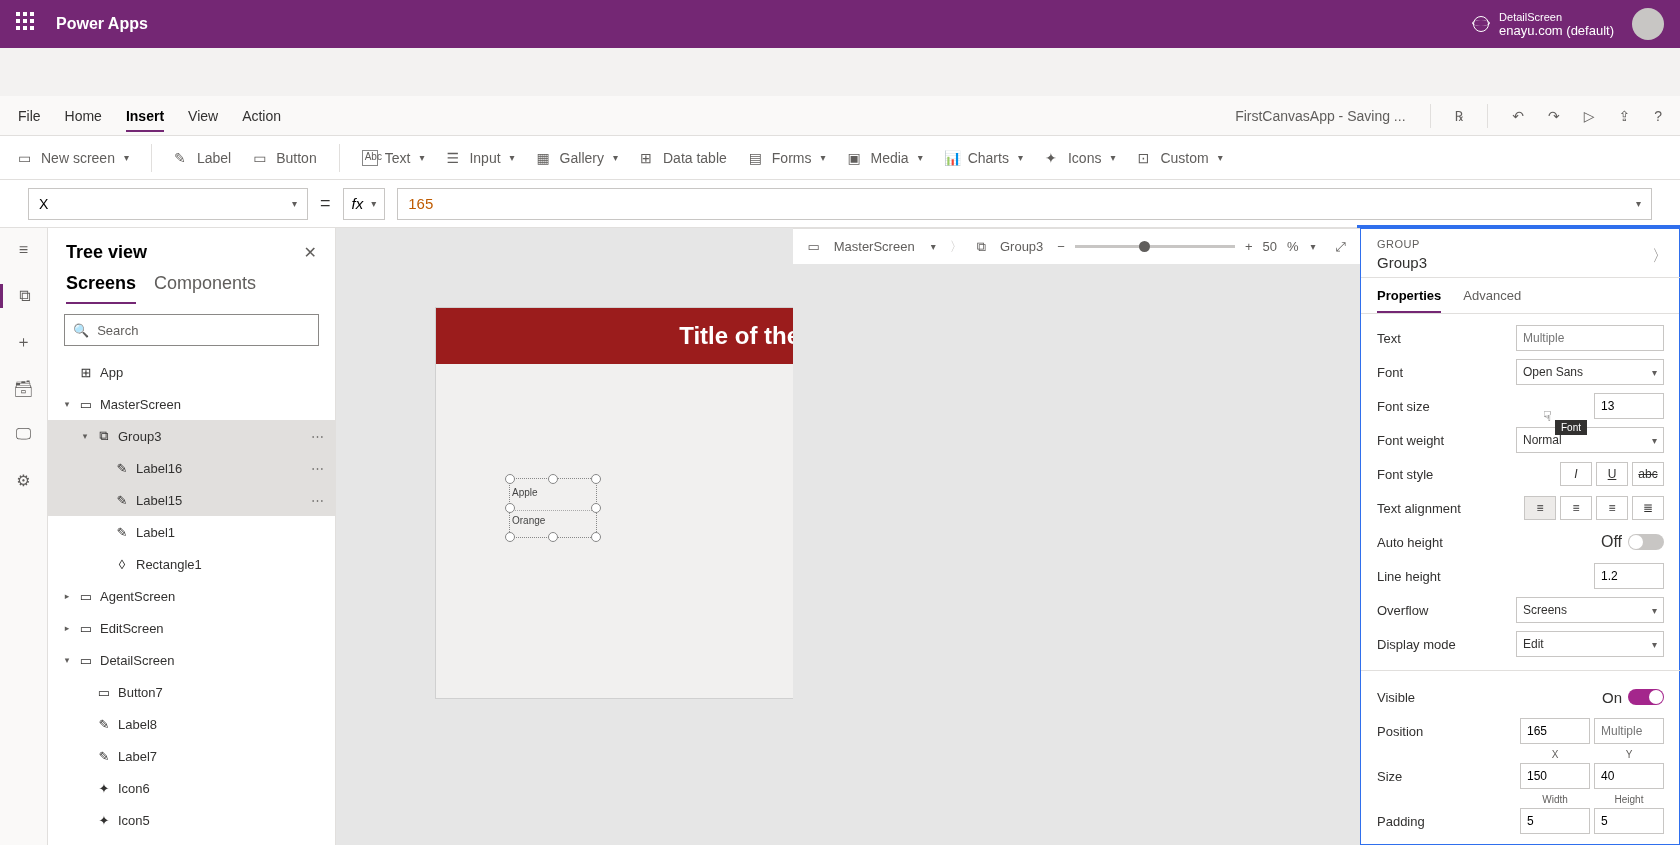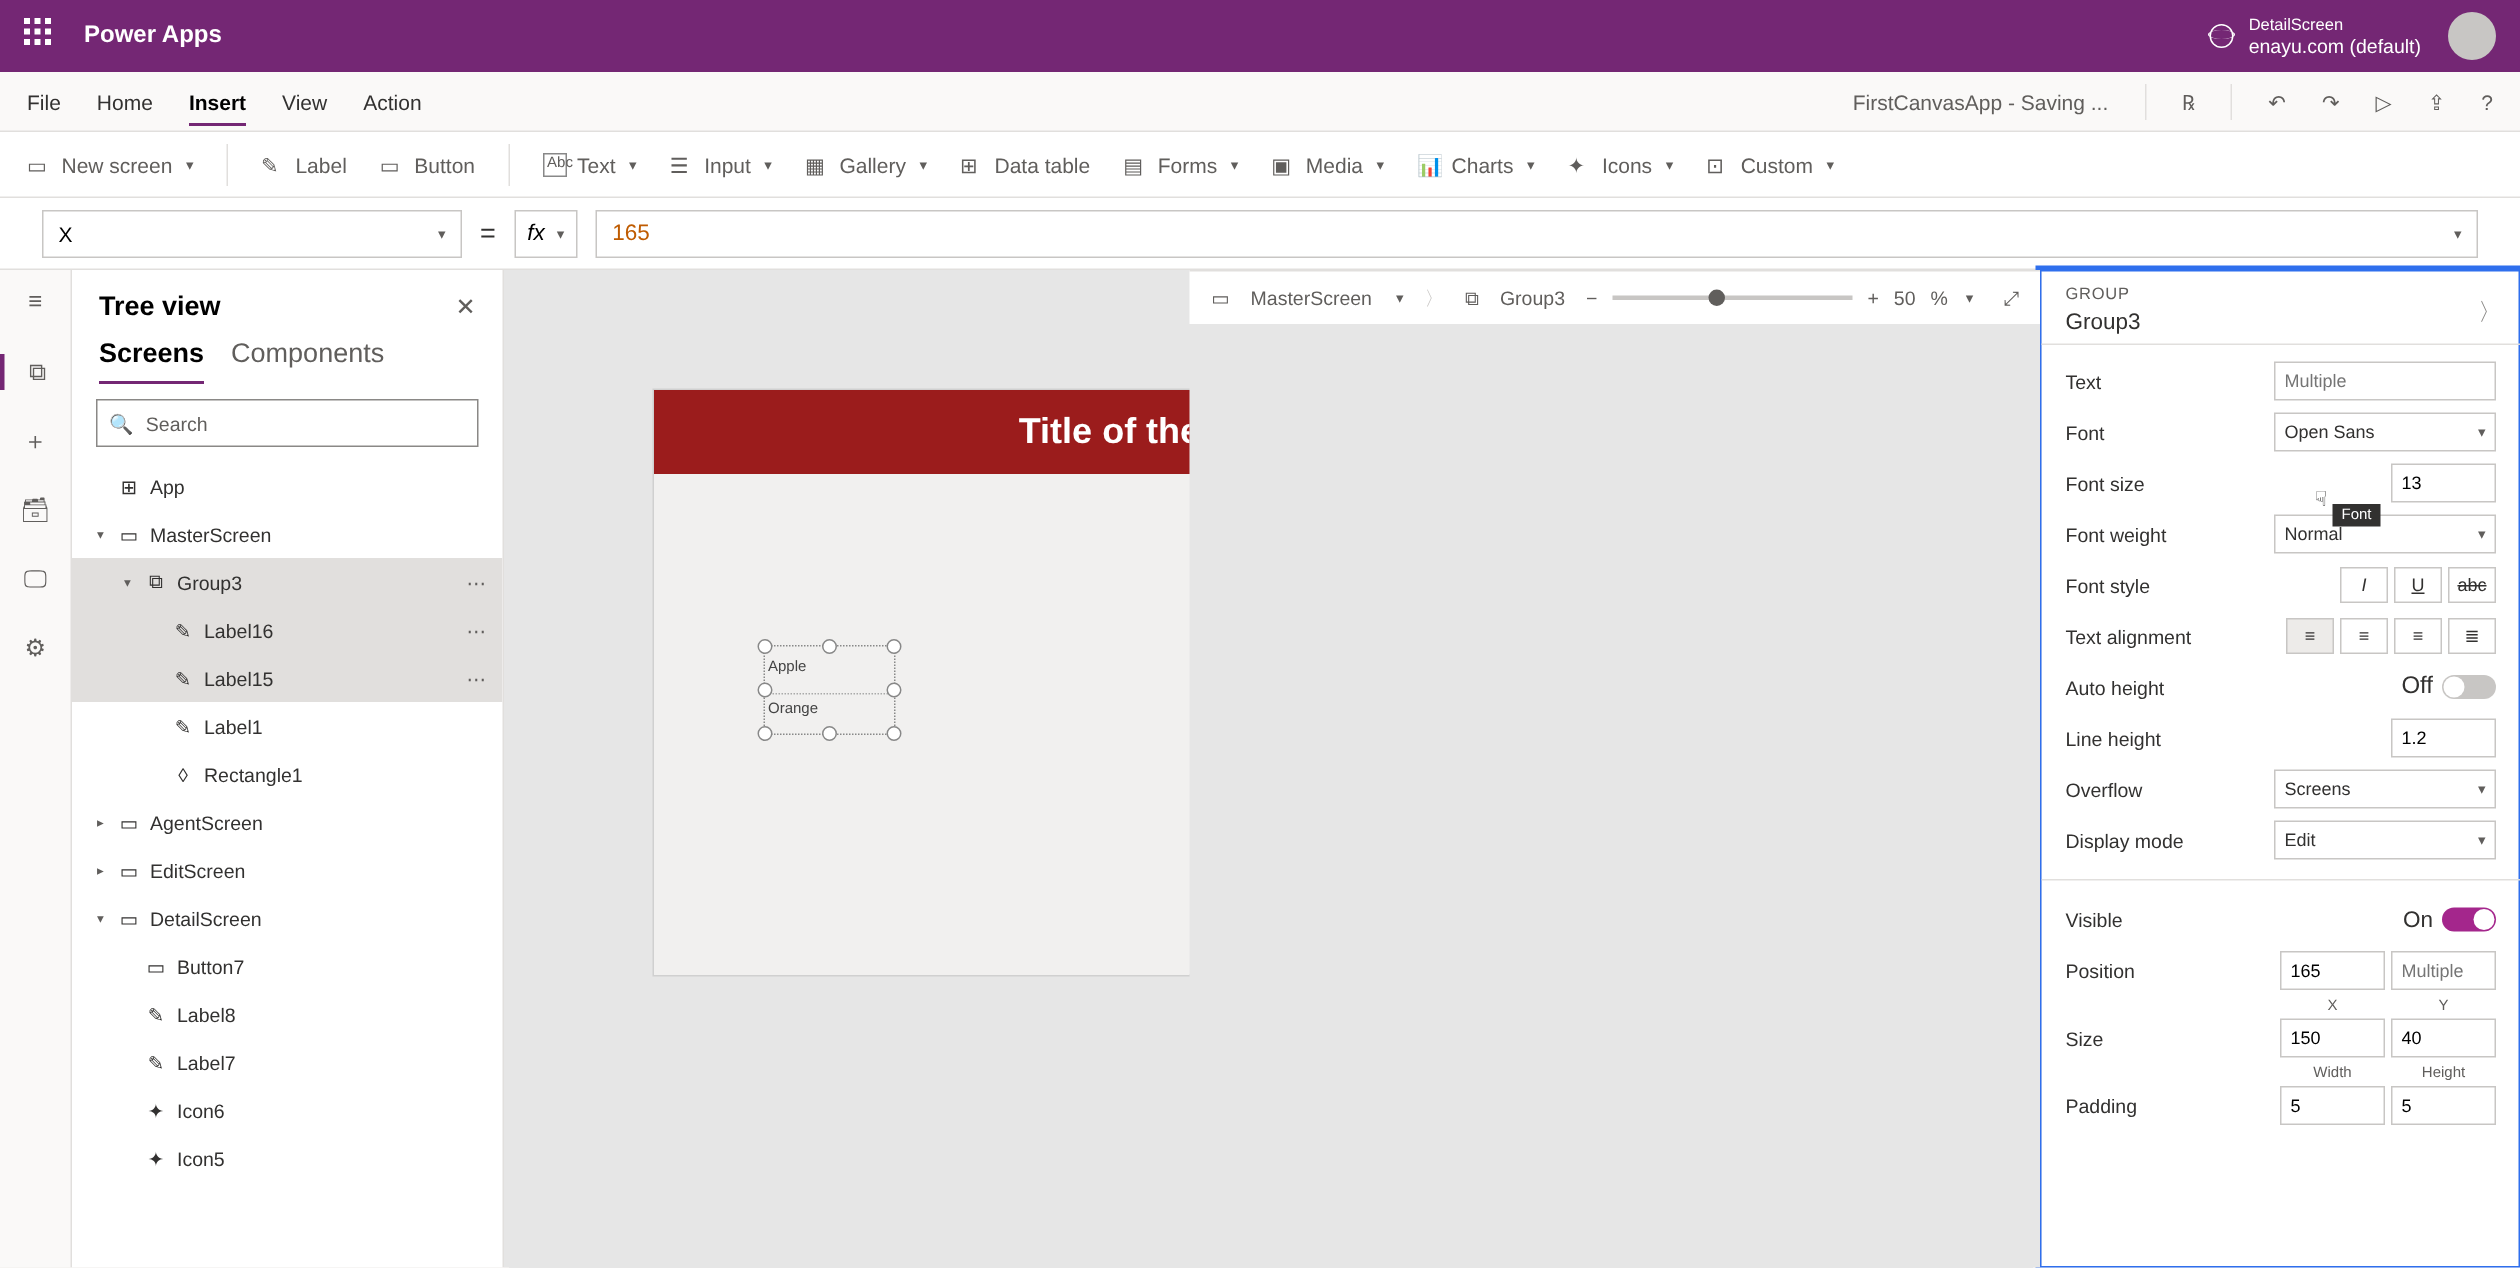--- a/index.html
+++ b/index.html
@@ -12,21 +12,21 @@
 .waffle span { background: white; }
 .topbar-title { font-size: 16px; font-weight: 600; }
 .topbar-right { margin-left: auto; display: flex; align-items: center; gap: 18px; }
 .env-block { display: flex; align-items: center; gap: 10px; }
 .env-icon { width: 16px; height: 16px; border: 1.5px solid white; border-radius: 50%; position: relative; }
 .env-icon::after { content:""; position:absolute; top:3px; left:-2px; right:-2px; height:6px; border:1.5px solid white; border-top:none; border-bottom:none; border-radius:50%; }
 .env-text { font-size: 11px; line-height: 13px; }
 .avatar { width: 32px; height: 32px; border-radius: 50%; background: #c8c6c4; margin-right: 6px; }
 
 
-.menubar { height: 40px; background: #faf9f8; border-bottom: 1px solid #e1dfdd; display: flex; align-items: center; padding: 0 18px; gap: 24px; color: #323130; font-size: 14px; }
+.menubar { height: 40px; background: #faf9f8; border-bottom: 1px solid #e1dfdd; display: flex; align-items: center; padding: 0 18px; gap: 24px; color: #323130; font-size: 14px; margin-top: 48px; }
 .menubar .mitem { padding: 8px 0; }
 .menubar .mitem.active { color: #000; border-bottom: 2px solid #742774; font-weight:600; padding-bottom:6px; }
 .menubar .spacer { flex: 1; }
 .menubar .docname { color: #605e5c; font-size: 14px; }
 .menubar .micon { color: #605e5c; }
 .menubar .sep { width: 1px; height: 24px; background: #e1dfdd; }
 
 
 .ribbon { height: 44px; background: #fff; border-bottom: 1px solid #e1dfdd; display: flex; align-items: center; padding: 0 18px; gap: 22px; color: #323130; font-size: 14px; }
 .ribbon .ritem { display: flex; align-items: center; gap: 7px; color: #605e5c; }
@@ -397,20 +397,24 @@
         </div>
       </div>
     </div>
 
     <div class="proppanel">
       <div class="pp-header">
         <div class="pp-type">GROUP</div>
         <div class="pp-name">Group3</div>
         <div class="pp-exp">〉</div>
       </div>
+      <div class="pp-tabs">
+        <div class="ptab active">Properties</div>
+        <div class="ptab">Advanced</div>
+      </div>
       <div class="pp-body" style="position:relative;">
         <div class="prow">
             <div class="plabel">Text</div>
           <input class="pinput" placeholder="Multiple" style="">
           </div>
 
         <div class="prow">
             <div class="plabel">Font</div>
           <div class="pselect">
               <span>Open Sans</span>

